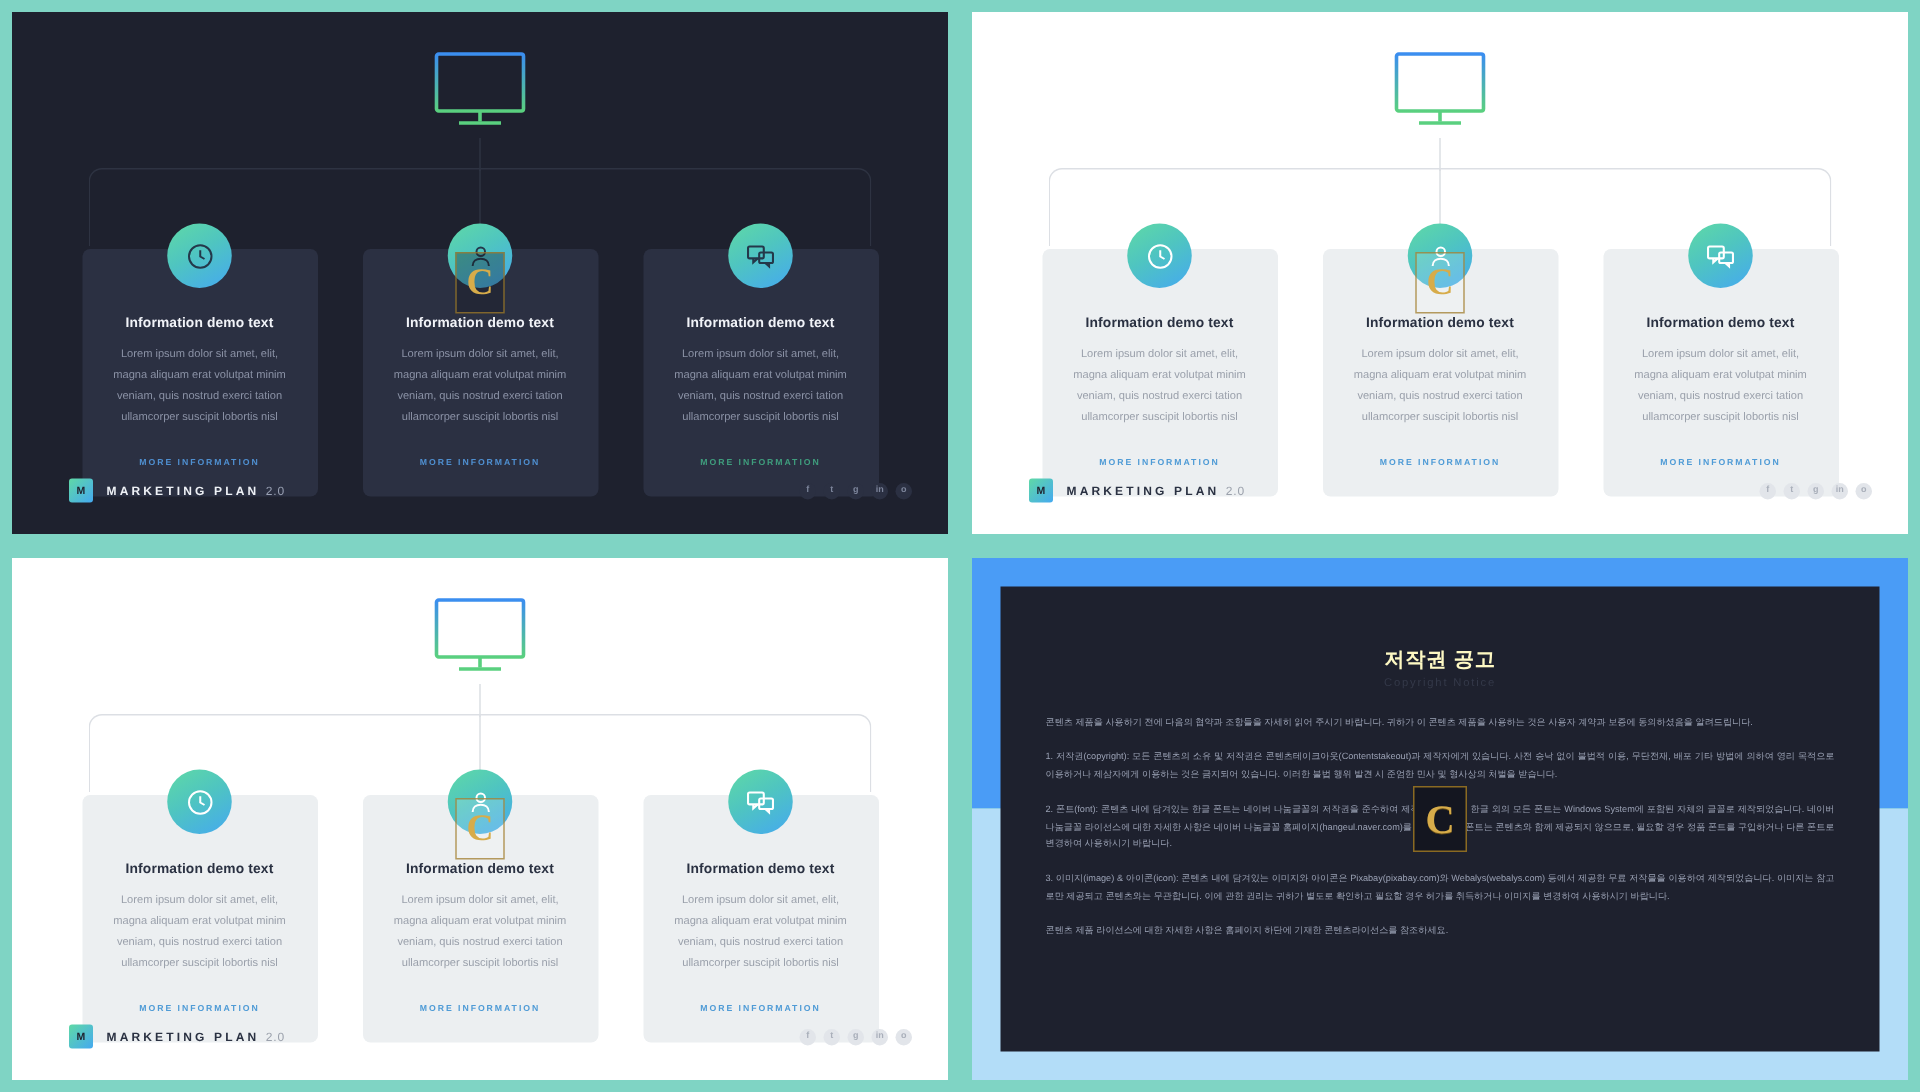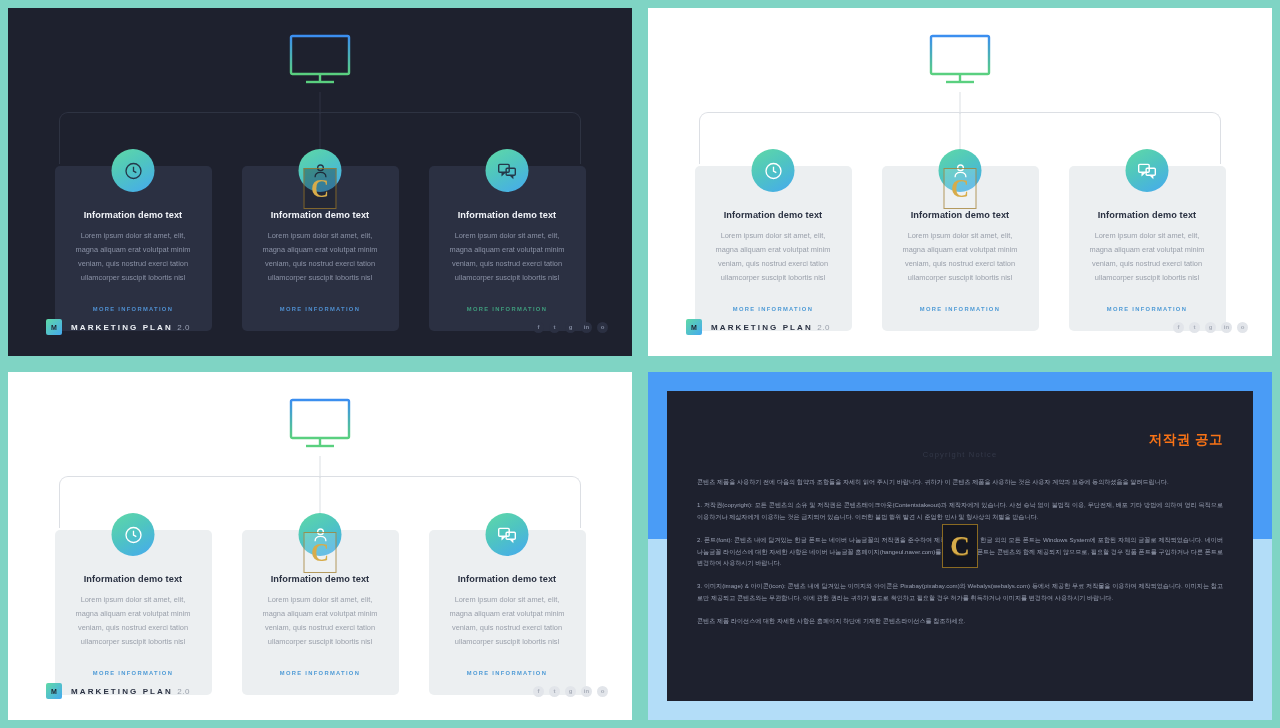--- a/index.html
+++ b/index.html
@@ -24,21 +24,21 @@
 
   
   .cr-bg{position:absolute;inset:0;}
   .cr-bg .topband{position:absolute;left:0;right:0;top:0;height:48%;background:#4a9cf6;}
   .cr-bg .botband{position:absolute;left:0;right:0;top:48%;bottom:0;background:#b3ddf8;}
   .cr-card{
     position:absolute;left:19px;top:19px;right:19px;bottom:19px;
     background:#1e212e;box-sizing:border-box;padding:26px 30px 20px 30px;
   }
   .cr-title{
-    text-align:right;color:#f97316;font-weight:bold;font-size:13.5px;
+    text-align:center;color:#fef9c3;font-weight:bold;font-size:13.5px;
     letter-spacing:0.5px;margin:14px 0 1px 0;
   }
   .cr-sub{
     text-align:center;color:#343949;font-size:7.5px;letter-spacing:1.2px;
     margin:0 0 17px 0;
   }
   .cr-body{color:#9aa1b4;font-size:6.1px;line-height:1.95;text-align:justify;}
   .cr-body p{margin:0 0 11px 0;}
   .cr-watermark{
     position:absolute;left:50%;top:50%;transform:translate(-50%,-50%);

